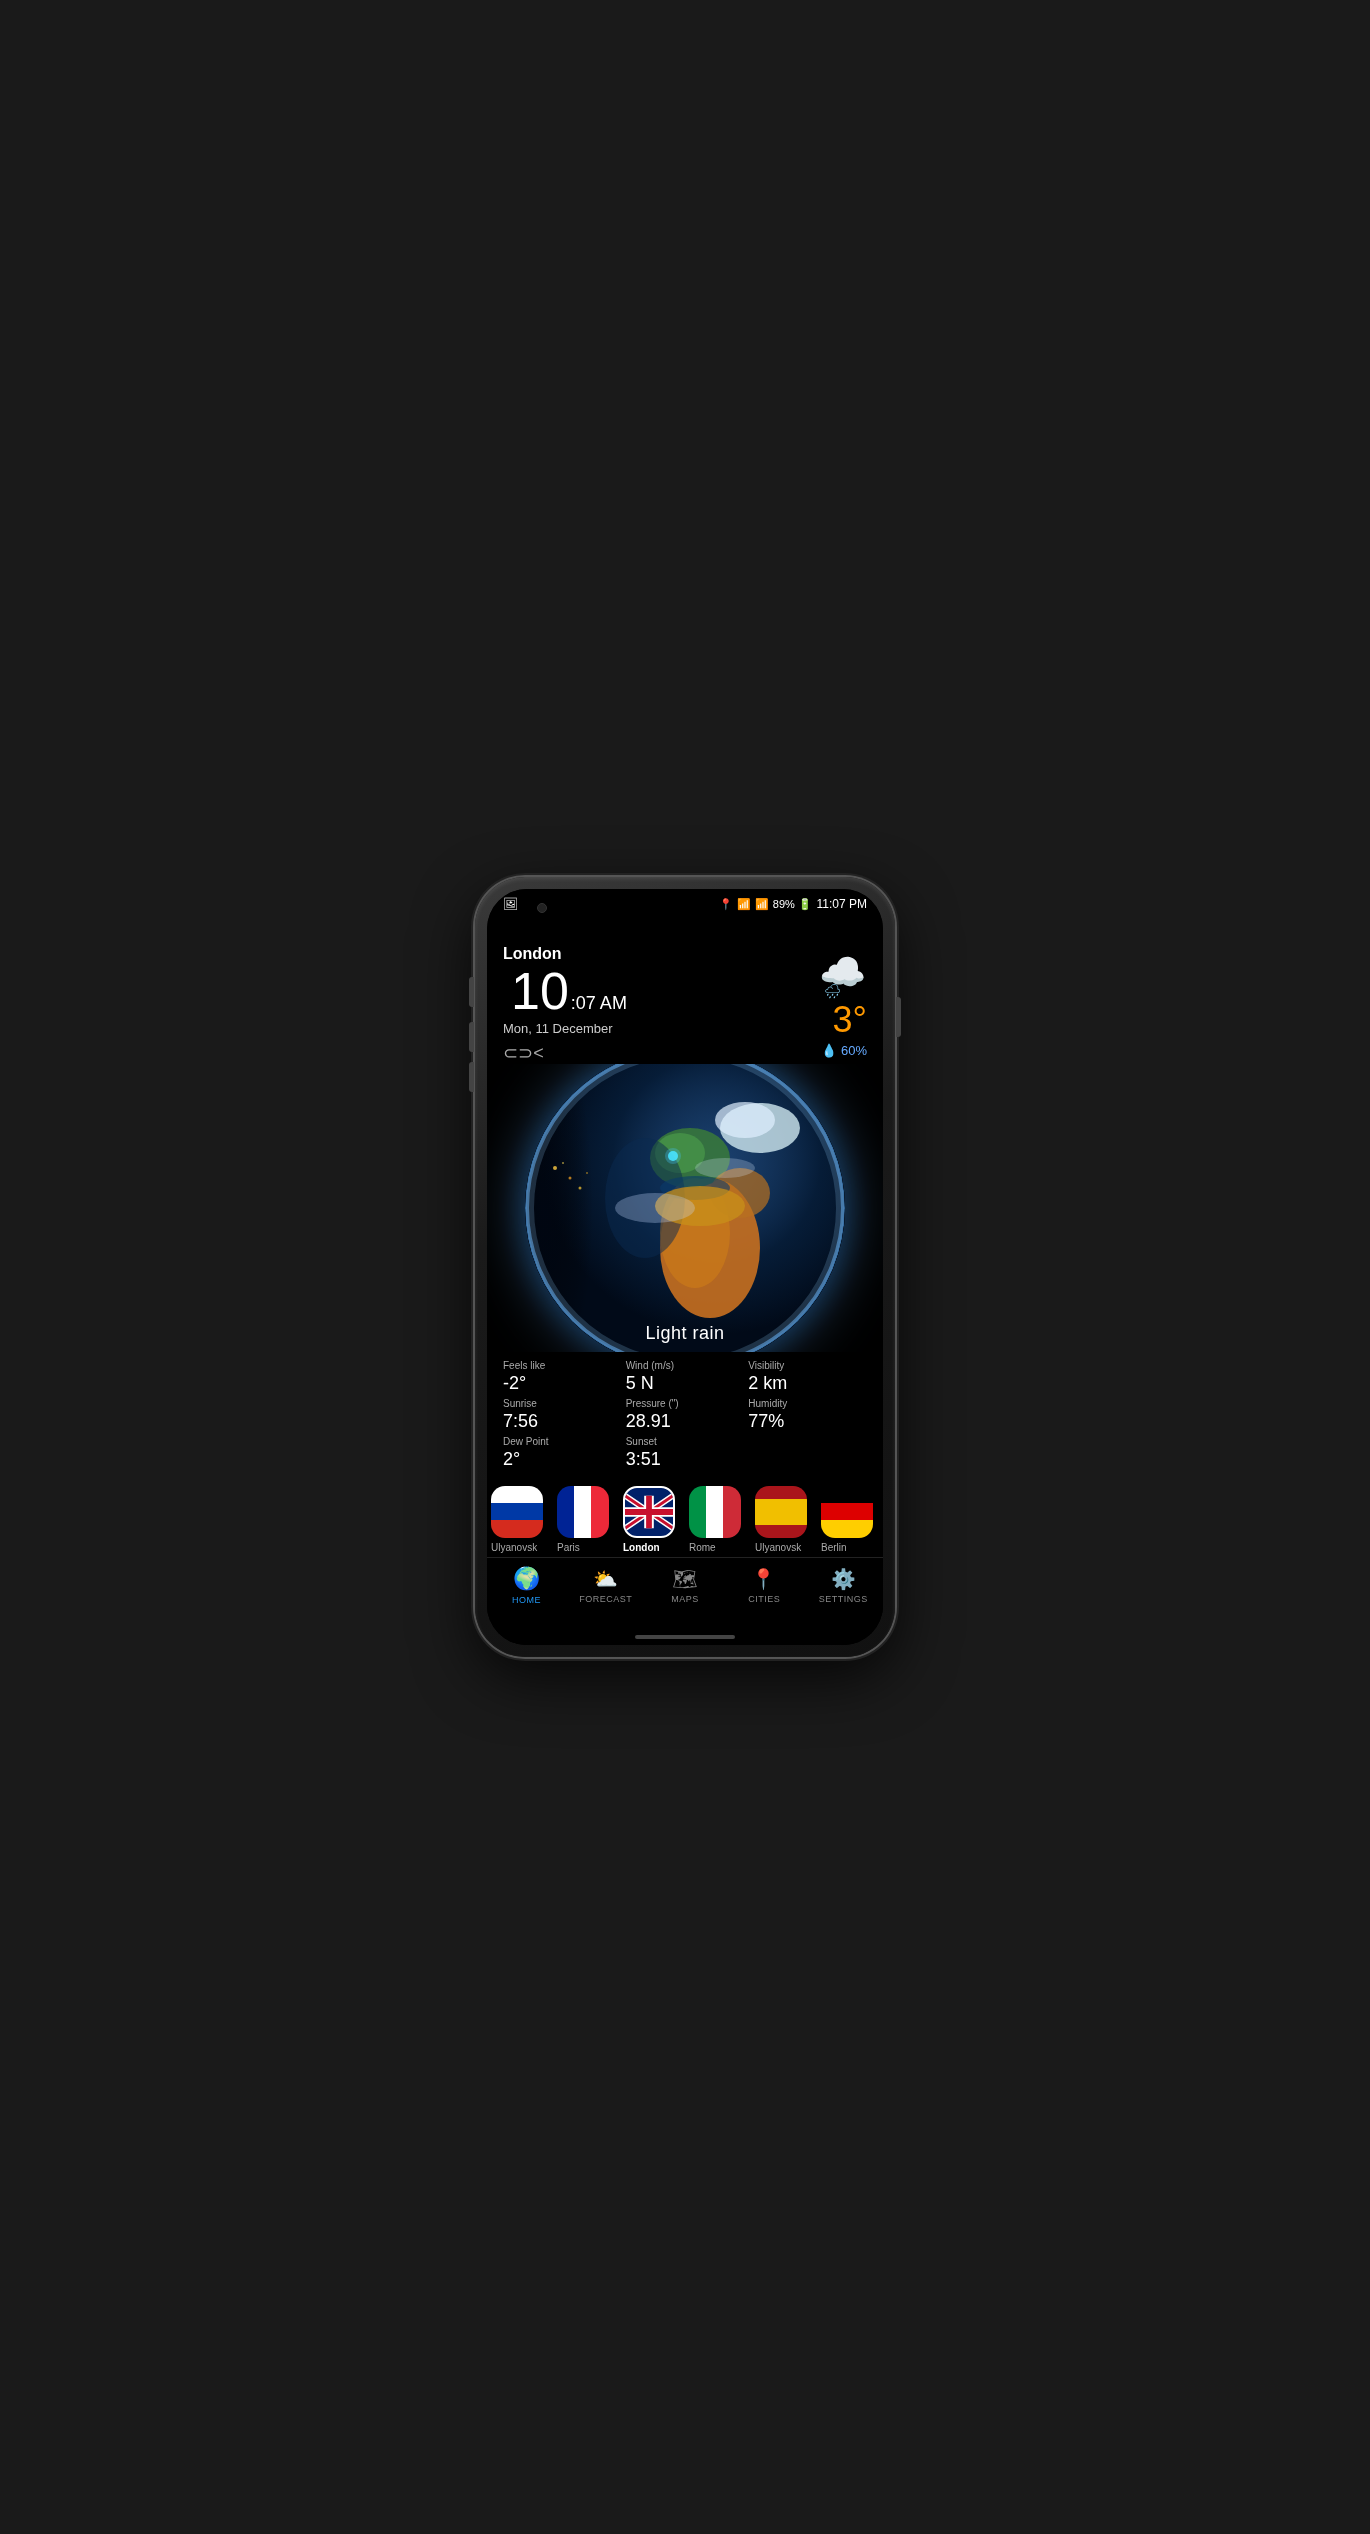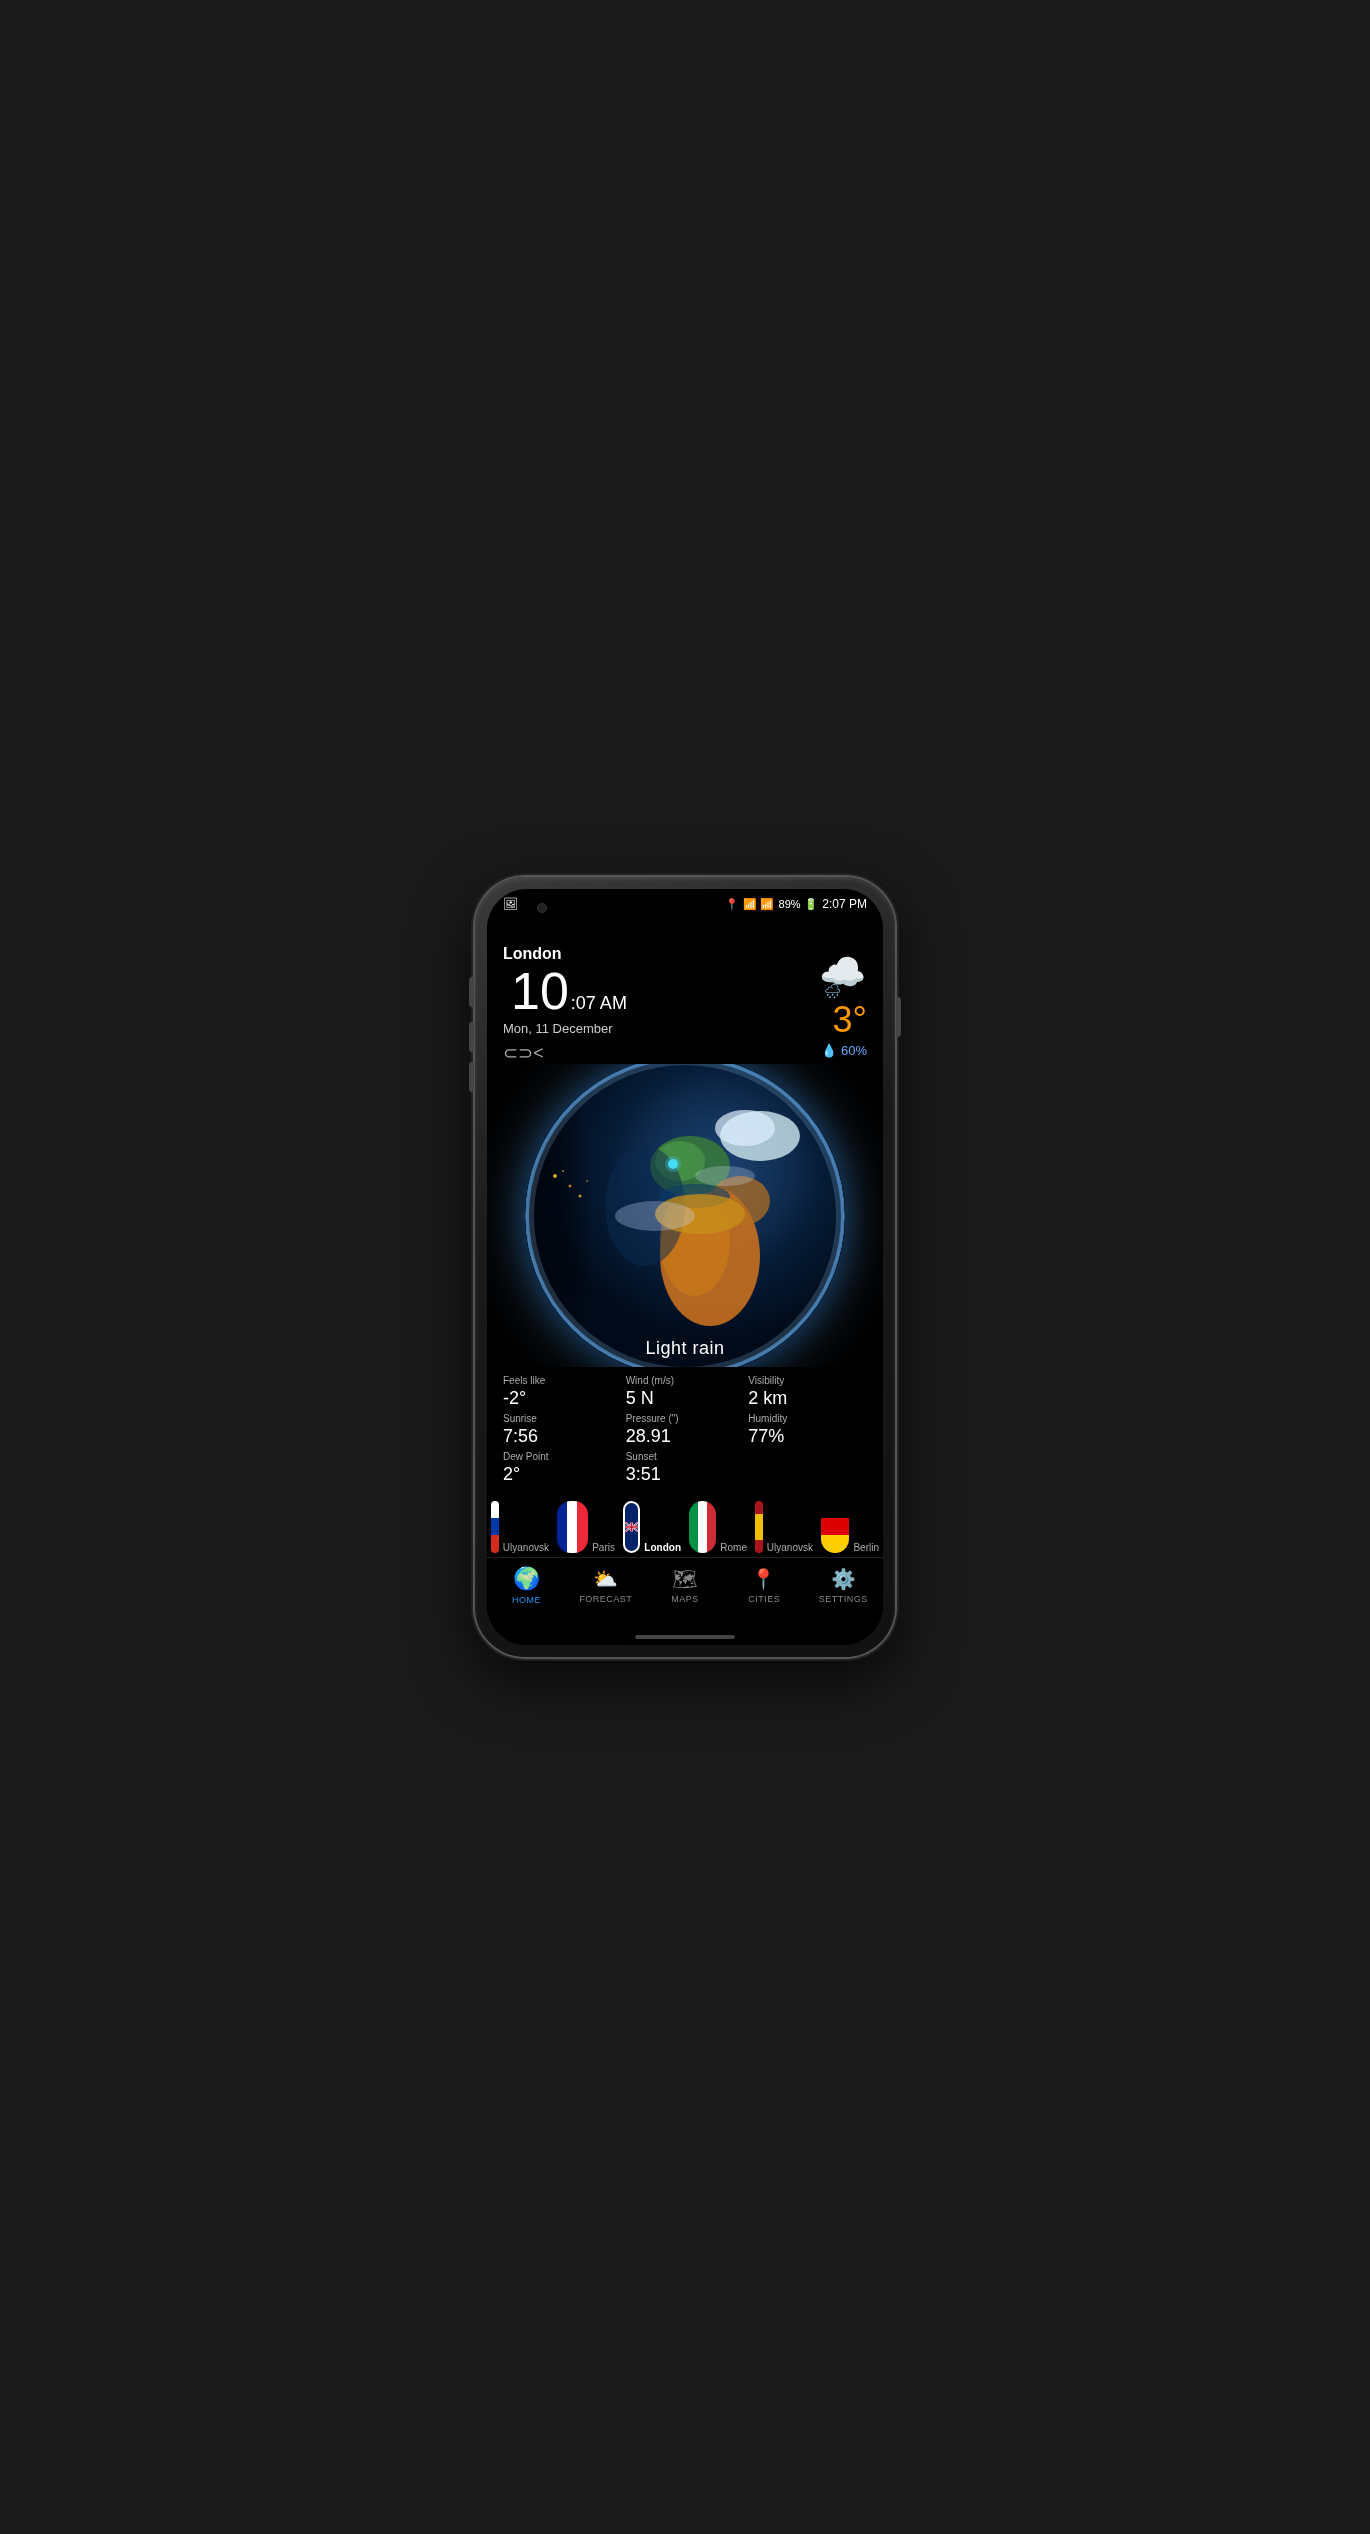--- a/index.html
+++ b/index.html
@@ -274,21 +274,22 @@
     .city-selector {
       display: flex;
       justify-content: center;
       gap: 8px;
       padding: 8px 8px 4px;
       overflow-x: auto;
     }
 
     .city-item {
       display: flex;
-      align-items: flex-end;
+      flex-direction: column;
+      align-items: flex-start;
       gap: 4px;
       min-width: 58px;
     }
 
     .city-flag {
       width: 52px;
       height: 52px;
       border-radius: 14px;
       display: flex;
       align-items: center;
@@ -406,21 +407,21 @@
         <div class="status-left">
 
           <span style="color:#fff; font-size:12px;">🖼</span>
         </div>
         <div class="status-right">
           <span style="font-size:11px;">📍</span>
           <span style="font-size:11px;">📶</span>
           <span style="font-size:11px;">📶</span>
           <span style="font-size:11px; color:#fff;">89%</span>
           <span style="font-size:11px;">🔋</span>
-          <span style="font-size:12px; color:#fff; font-weight:500;">2:07 PM</span>
+          <span style="font-size:12px; color:#fff; font-weight:500;">11:07 PM</span>
         </div>
       </div>
 
       <div class="camera-dot"></div>
 
       <div class="weather-header">
         <div class="location-time">
           <div class="city-name">London</div>
           <div class="time-display">
             <span class="time-hour">10</span>

